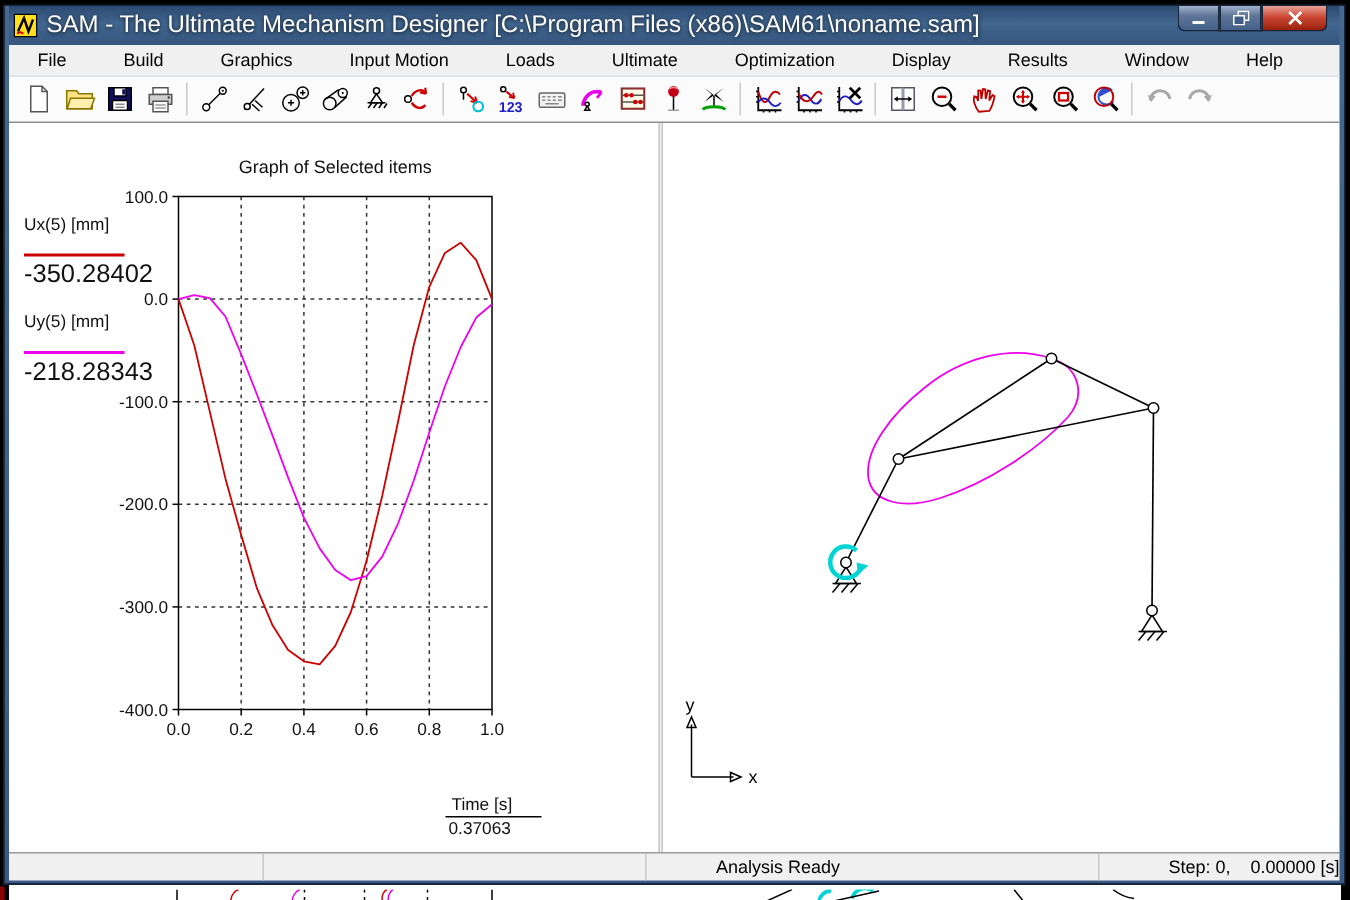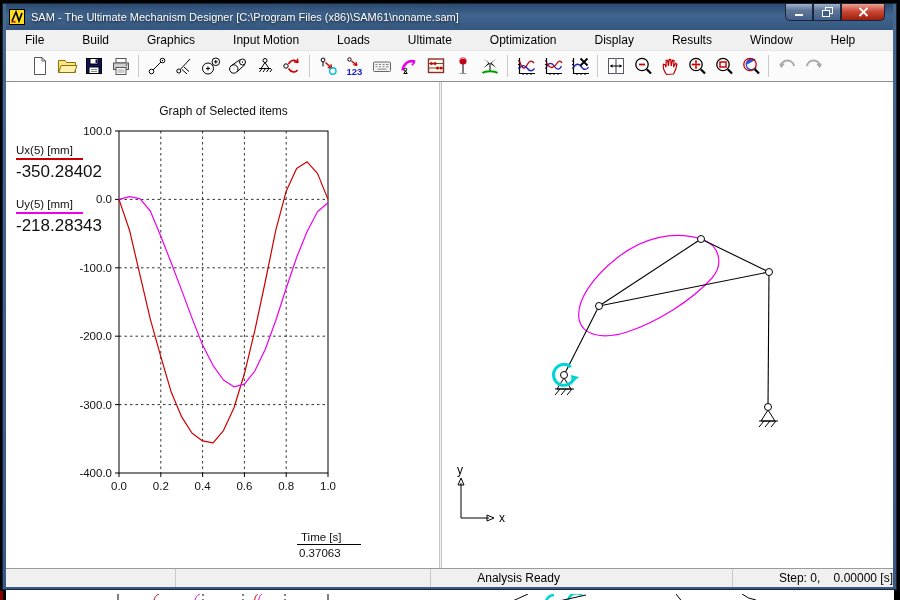--- a/index.html
+++ b/index.html
@@ -8,52 +8,52 @@
   .screen { position:relative; width:900px; height:600px; background:#000; }
 
   
   .window { position:absolute; left:2px; top:3px; width:895px; height:587px;
             background:linear-gradient(180deg,#46688f,#3a5a85);
             border:1px solid #16253a; display:flex; flex-direction:column;
             padding:0 3px 2px 3px; }
   .titlebar { height:26px; position:relative; display:flex; align-items:center;
               background:linear-gradient(180deg,#2c4a70 0%,#41668f 45%,#35567e 100%); }
   .app-icon { width:16px; height:16px; margin:0 6px 0 3px; flex:0 0 auto; }
-  .title-text { color:#fff; font-size:11px; text-shadow:0 1px 3px rgba(0,0,0,.8); white-space:nowrap; }
+  .title-text { color:#fff; font-size:16px; text-shadow:0 1px 3px rgba(0,0,0,.8); white-space:nowrap; }
   .winbtns { position:absolute; right:8px; top:0; display:flex; }
   .winbtn { width:28px; height:17px; border:1px solid #16253a; border-top:none;
             background:linear-gradient(180deg,#9fb2cc,#5f7697 40%,#44608a);
             display:flex; align-items:center; justify-content:center; }
   .winbtn.close { width:44px; background:linear-gradient(180deg,#e8a196,#cd4936 45%,#99200d); border-bottom-right-radius:5px; }
   .winbtn.min  { border-bottom-left-radius:5px; }
 
   .menubar { height:21px; background:#f0f0f0; display:flex; align-items:center;
              border-bottom:1px solid #e6e6e6; }
   .menu-item { font-size:12px; color:#000; padding:0 19px; line-height:20px; cursor:default; }
 
   .toolbar { height:31px; background:#fbfbfb; display:flex; align-items:center;
-             border-bottom:1px solid #8e8e8e; padding-left:20px; }
+             border-bottom:1px solid #8e8e8e; padding-left:6px; }
   .tbtn { width:27px; height:26px; display:flex; align-items:center; justify-content:center; }
   .tbtn svg { display:block; }
   .tsep { width:1px; height:22px; background:#c9c9c9; margin:0 4px; }
 
   
   .client { position:relative; flex:1; background:#fff; overflow:hidden; }
   .pane-divider { position:absolute; left:433px; top:0; bottom:0; width:3px;
                   background:#f2f2f2; border-left:1px solid #c4c4c4; border-right:1px solid #c4c4c4; }
   .graph-pane { position:absolute; left:0; top:0; width:433px; height:100%;text-decoration:underline; }
   .mech-pane  { position:absolute; left:436px; top:0; right:0; height:100%; }
   svg.canvas { position:absolute; left:0; top:0; }
   svg text { font-family:"Liberation Sans","DejaVu Sans",sans-serif; }
 
   .chart-title { position:absolute; left:113px; top:22px; width:209px; text-align:center;
                  font-size:12px; color:#111; }
   .legend { position:absolute; left:10px; top:62px; }
   .legend-entry { margin-bottom:16px; }
-  .legend-label { font-size:11.5px; color:#111; padding-bottom:2px; }
+  .legend-label { font-size:11.5px; color:#111; padding-bottom:13px; }
   .legend-bar { width:67px; height:2px; margin-bottom:2px; }
   .legend-value { font-size:17px; color:#111; }
   .time-block { position:absolute; left:291px; top:419px; width:70px;margin-top:30px; }
   .time-label { font-size:11.5px; color:#111; padding-left:4px; padding-bottom:1px;
                 border-bottom:1px solid #000; width:64px; }
   .time-value { font-size:11.5px; color:#111; padding-left:2px; padding-top:2px; }
 
   
   .statusbar { height:19px; background:#f0f0f0; border-top:1px solid #9a9a9a;
                display:flex; font-size:12px; color:#000;gap:40px; }

